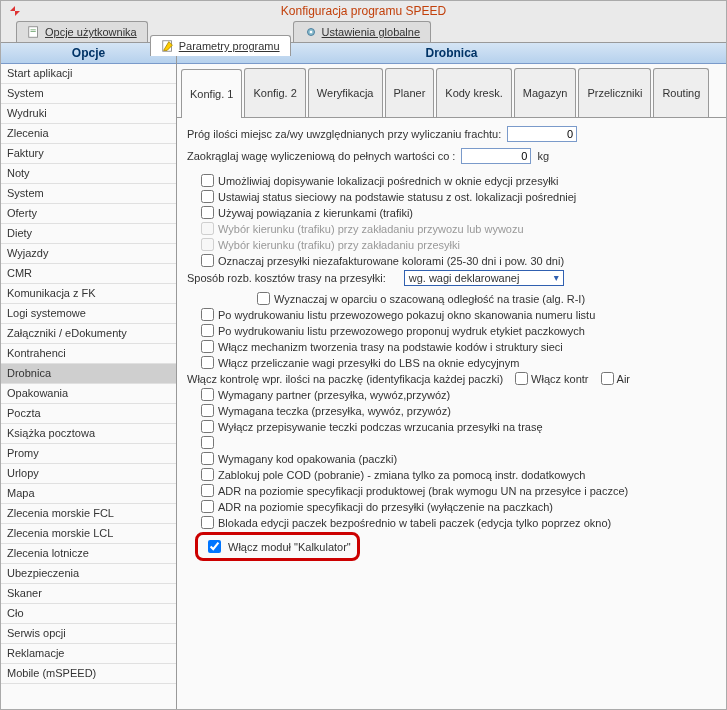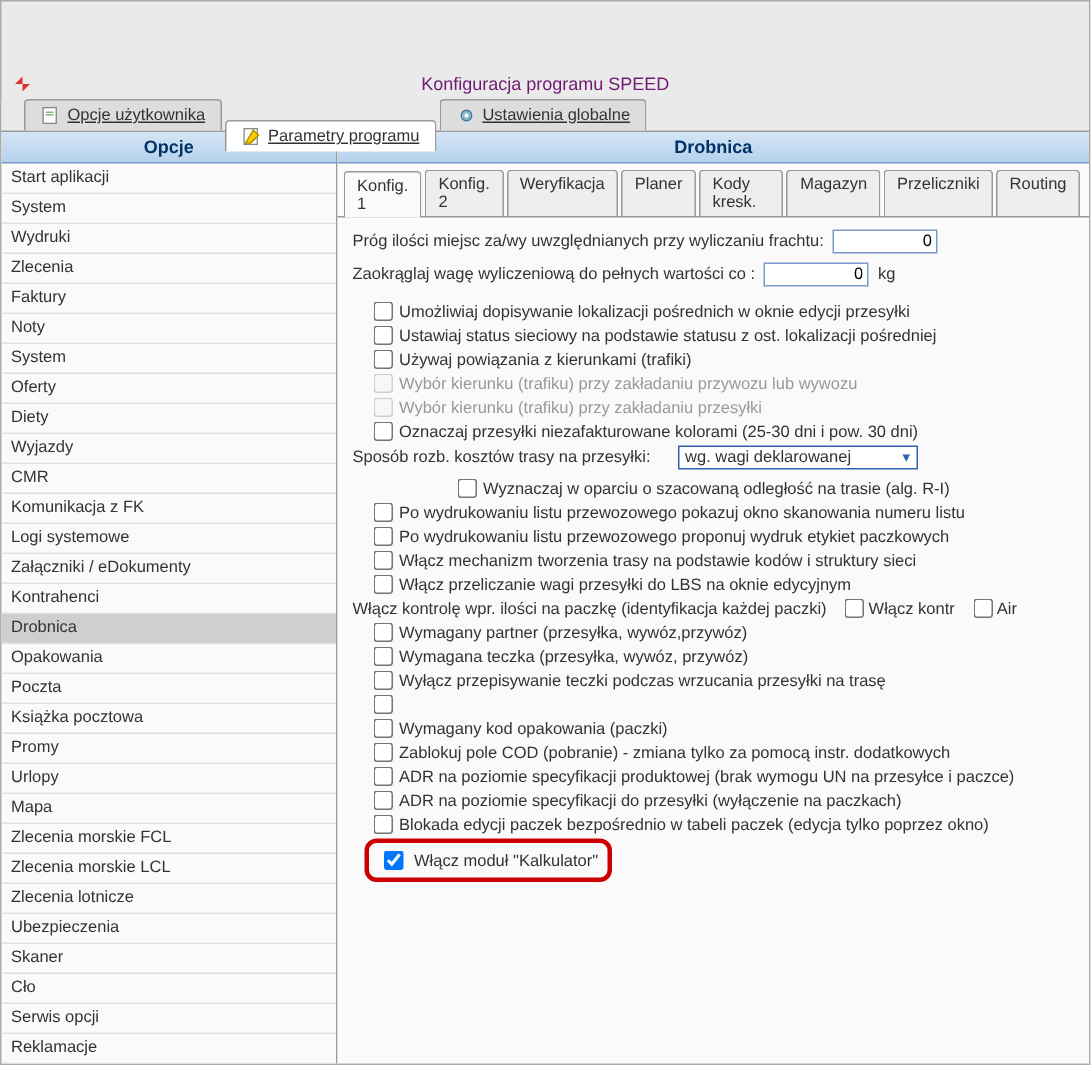--- a/index.html
+++ b/index.html
@@ -15,23 +15,22 @@
     height: 710px;
     background: #eaeaea;
     border: 1px solid #aaa;
     display: flex;
     flex-direction: column;
   }
   .titlebar {
     text-align: center;
     padding: 3px 0;
     font-size: 12px;
-    color: #701a75;
+    color: #c2410c;
     position: relative;
-    margin-top: 45px;
   }
   .titlebar-icon {
     position: absolute;
     left: 6px;
     top: 2px;
     width: 16px;
     height: 16px;
   }
   .main-tabs {
     display: flex;
@@ -61,21 +60,21 @@
   .tab-icon {
     width: 14px;
     height: 14px;
   }
   .content {
     display: flex;
     flex: 1;
     overflow: hidden;
   }
   .sidebar {
-    width: 224px;
+    width: 176px;
     border-right: 1px solid #999;
     display: flex;
     flex-direction: column;
     background: #fafafa;
   }
   .sidebar-header {
     background: linear-gradient(#d5e5f5,#b6d1ed);
     color: #003366;
     font-weight: bold;
     text-align: center;
@@ -111,21 +110,21 @@
     padding: 3px 0;
     border-bottom: 1px solid #7a9aca;
     font-size: 12px;
   }
   .sub-tabs {
     display: flex;
     border-bottom: 1px solid #999;
     padding: 4px 4px 0 4px;
   }
   .sub-tab {
-    padding: 3px 8px;
+    padding: 18px 8px;
     border: 1px solid #999;
     border-bottom: none;
     margin-right: 2px;
     background: #eee;
     border-radius: 3px 3px 0 0;
     cursor: pointer;
     font-size: 11px;
   }
   .sub-tab.active {
     background: #fafafa;

